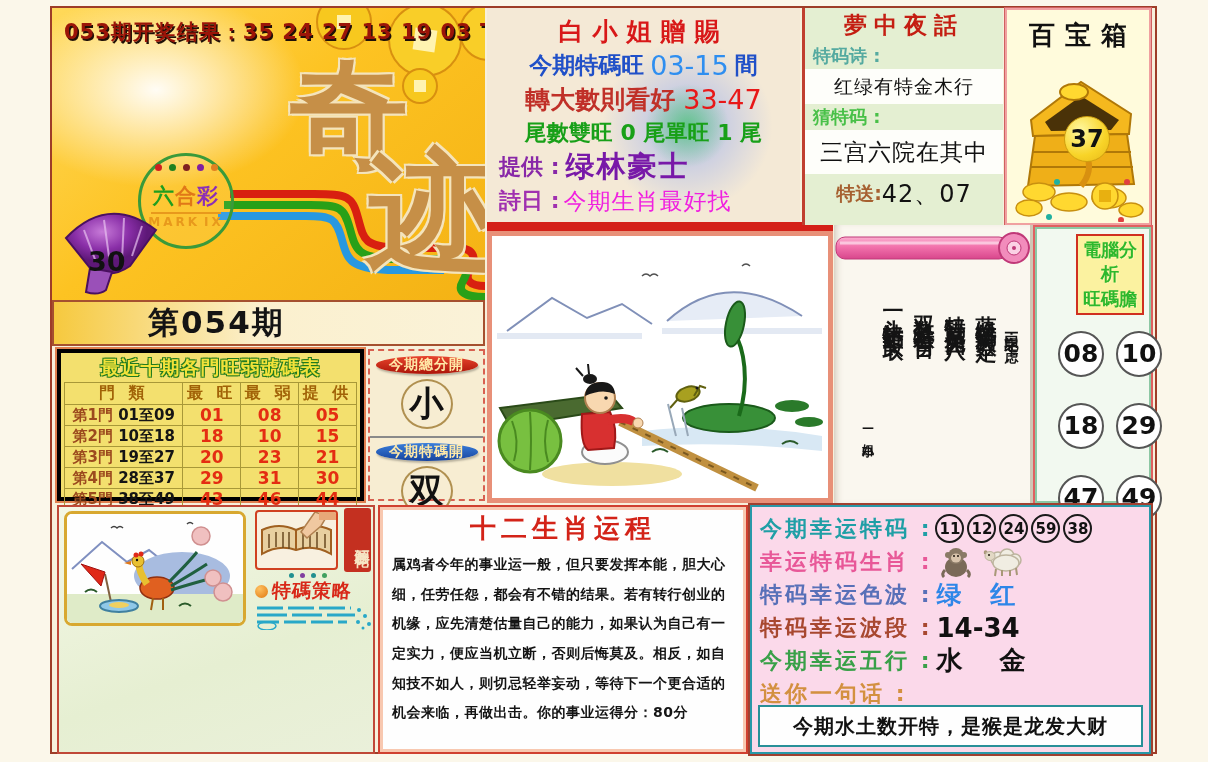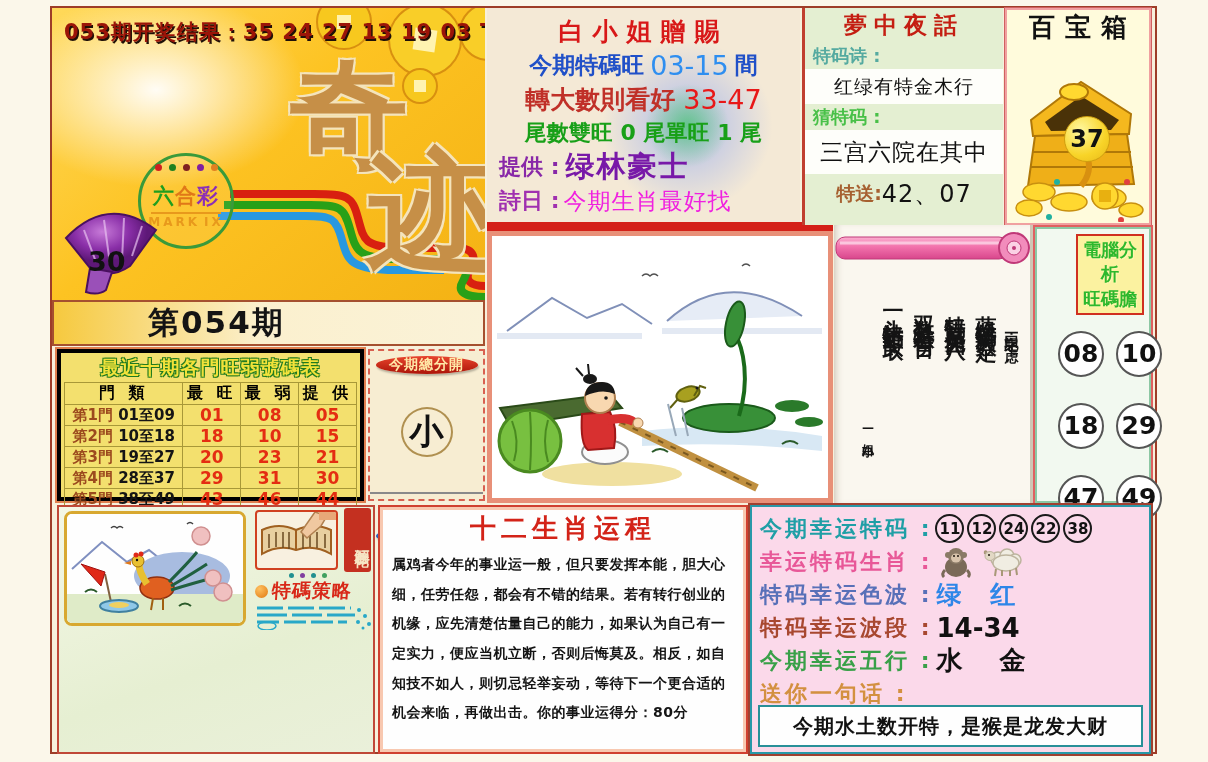--- a/index.html
+++ b/index.html
@@ -41,29 +41,29 @@
     display:flex; align-items:center; padding-left:94px; }
   .issue-band span { font-size:31px; font-weight:bold; color:#141414; letter-spacing:2px; }
 
   
   .gate-panel { left:57px; top:349px; width:307px; height:152px; background:#F3E06E;
     border:4px solid #000000; box-shadow:0 0 0 2px #E08050; }
   .gate-title { text-align:center; font-size:19px; font-weight:bold; color:#F2E23A; letter-spacing:1px;
     text-shadow:1px 1px 0 #1F7A1F,-1px -1px 0 #1F7A1F,1px -1px 0 #1F7A1F,-1px 1px 0 #1F7A1F; padding-top:2px; }
   table.gates { width:calc(100% - 6px); margin:1px 3px; border-collapse:collapse; }
   table.gates th, table.gates td { border:1px solid #A89838; text-align:center; padding:0; height:20px; }
-  table.gates th { font-size:16px; color:#000000; letter-spacing:4px; }
+  table.gates th { font-size:16px; color:#a16207; letter-spacing:4px; }
   td.gcell { font-size:15px; font-weight:bold; text-align:left; padding-left:4px; white-space:nowrap; }
   td.gcell .gate { color:#9C4A1E; }
   td.gcell .range { color:#151515; }
   td.val { font-size:17px; font-weight:bold; color:#E42D12; }
 
   
   .split-panel { left:368px; top:349px; width:117px; height:152px; background:#F7EDD2;
-    border:2px dashed #D86050; display:flex; flex-direction:column; align-items:center;gap:28px; }
+    border:2px dashed #D86050; display:flex; flex-direction:column; align-items:center; }
   .oval { width:102px; height:23px; border-radius:50%; display:flex; align-items:center; justify-content:center;
     font-size:14px; font-weight:bold; color:#FFE9A8; letter-spacing:1px; margin-top:5px; box-shadow:1px 2px 2px rgba(0,0,0,.25); }
   .oval.red { background:linear-gradient(#E8452E,#AC1408); }
   .oval.blue { background:linear-gradient(#3B7FDB,#16449E); }
   .split-circle { width:52px; height:52px; border:2px solid #B09050; border-radius:50%;
     display:flex; align-items:center; justify-content:center; font-size:34px; font-weight:bold; color:#111; margin-top:5px; }
   .split-divider { width:100%; border-top:2px solid #8A8A8A; margin-top:7px; }
 
   
   .bai-panel { left:487px; top:8px; width:313px; height:214px; padding-top:6px;
@@ -99,21 +99,21 @@
   .dream-val { background:#FEFEFA; display:flex; align-items:center; justify-content:center; color:#111; }
   .dream-val.poem { height:35px; font-size:19px; letter-spacing:1px; }
   .dream-val.guess { height:44px; font-size:23px; letter-spacing:1px; }
   .dream-gift { height:40px; display:flex; align-items:center; justify-content:center; }
   .dream-gift .lab { font-size:19px; font-weight:bold; color:#A66030; }
   .dream-gift .val { font-size:24px; color:#111; letter-spacing:1px; }
 
   
   .treasure-panel { left:1005px; top:8px; width:146px; height:217px; background:#FFFBDC;
     border:2px solid #F0A0A0; box-shadow:0 0 0 1px #D06060; }
-  .treasure-title { text-align:center; padding-top:0; font-family:Liberation Mono, monospace;
+  .treasure-title { text-align:center; padding-top:8px; font-family:Liberation Mono, monospace;
     font-size:26px; font-weight:bold; color:#111; letter-spacing:10px; text-indent:10px; }
   .ball37 { left:57px; top:106px; width:46px; height:46px; border-radius:50%;
     background:radial-gradient(circle at 35% 30%, #FFF8A0, #F8D428 60%, #E8B818); border:1px solid #D0A010;
     display:flex; align-items:center; justify-content:center; font-size:24px; font-weight:bold; color:#111; }
 
   
   .scroll-panel { left:834px; top:225px; width:199px; height:278px; background:#FAF7EF;
     border-right:3px solid #CFC6B4; box-shadow:inset 6px 0 8px -6px rgba(120,100,80,.5); }
   .scroll-text { position:absolute; left:10px; right:6px; top:48px; bottom:4px;
     writing-mode:vertical-rl; text-orientation:upright; color:#141414; }
@@ -518,21 +518,21 @@
   <div class="zodiac-title">十二生肖运程</div>
   <div class="zodiac-body">属鸡者今年的事业运一般，但只要发挥本能，胆大心细，任劳任怨，都会有不错的结果。若有转行创业的机缘，应先清楚估量自己的能力，如果认为自己有一定实力，便应当机立断，否则后悔莫及。相反，如自知技不如人，则切忌轻举妄动，等待下一个更合适的机会来临，再做出击。你的事业运得分：80分</div>
 </div>
 
 <div class="abs lucky-panel">
   <div class="lucky-row">
     <span class="lab teal">今期幸运特码 :</span>
     <span class="num-circ">11</span>
     <span class="num-circ">12</span>
     <span class="num-circ">24</span>
-    <span class="num-circ">22</span>
+    <span class="num-circ">59</span>
     <span class="num-circ">38</span>
   </div>
   <div class="lucky-row">
     <span class="lab pink">幸运特码生肖 :</span>
     <svg width="36" height="32" viewBox="0 0 36 32" style="margin-left:6px">
       <ellipse cx="18" cy="21" rx="11" ry="10" fill="#7A6A58"></ellipse>
       <circle cx="18" cy="10" r="8" fill="#8A7A66"></circle>
       <circle cx="10" cy="9" r="3" fill="#8A7A66"></circle>
         <circle cx="26" cy="9" r="3" fill="#8A7A66"></circle>
       <ellipse cx="18" cy="12" rx="5" ry="4.5" fill="#D8C4AC"></ellipse>

